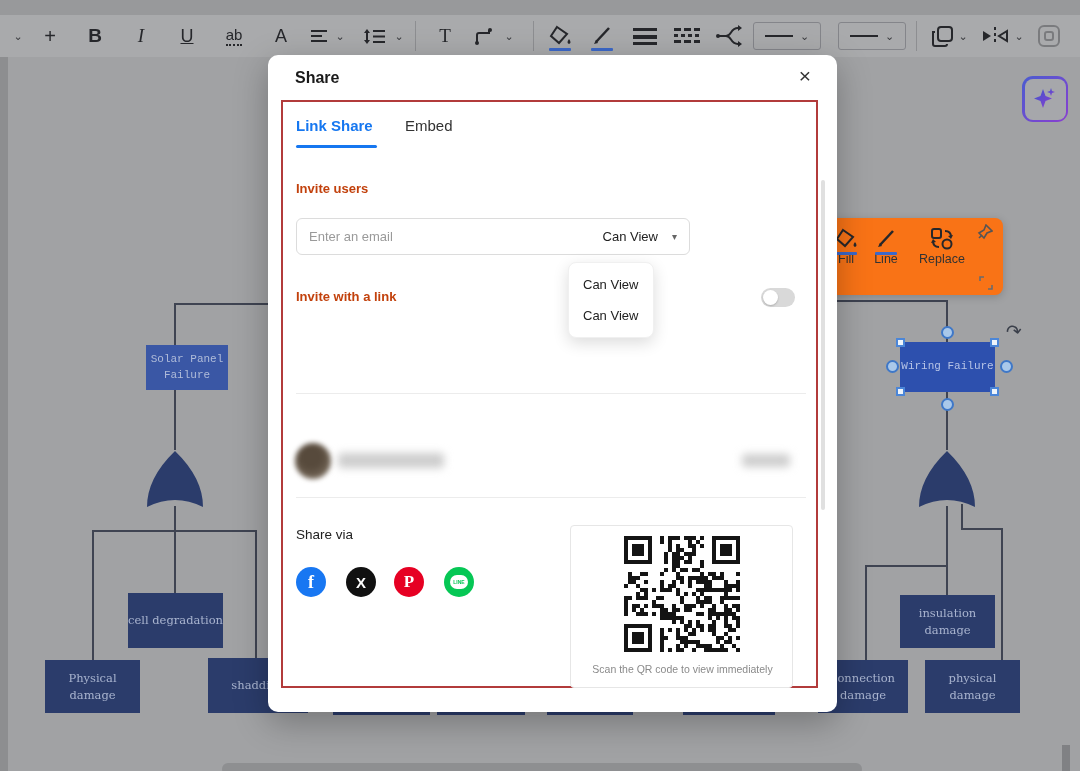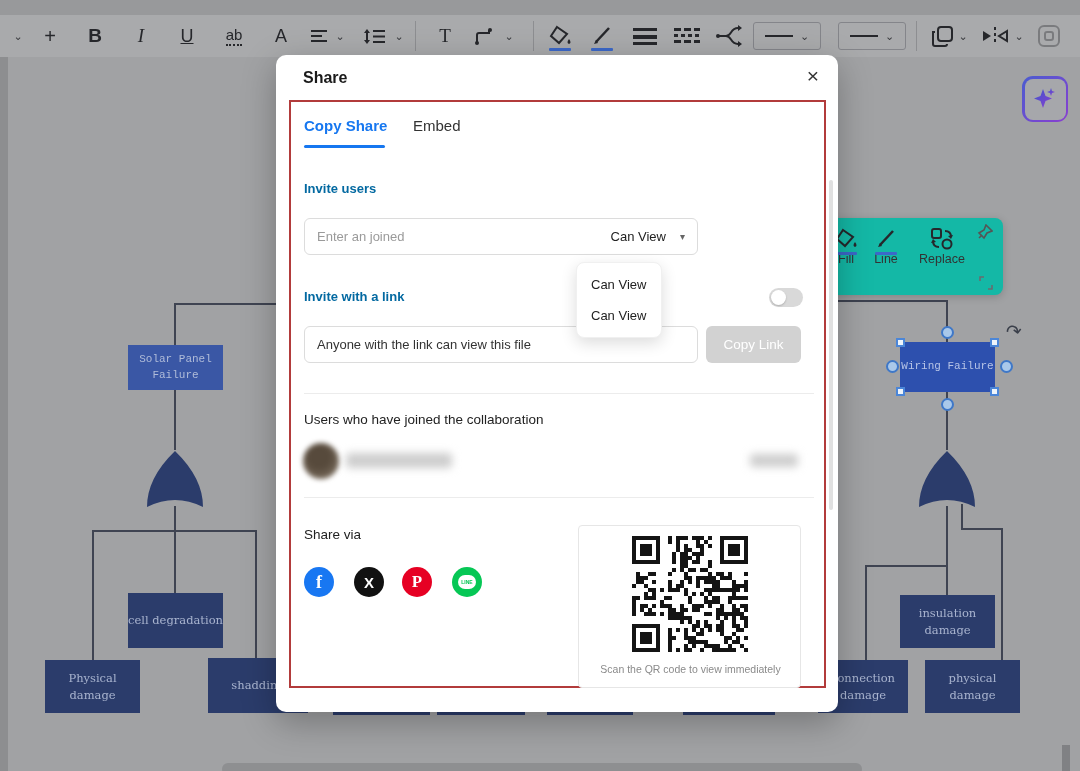--- a/index.html
+++ b/index.html
@@ -21,39 +21,39 @@
   .node{position:absolute;display:flex;align-items:center;justify-content:center;text-align:center;
         color:#a9b4cf;font-family:"DejaVu Serif",serif;font-size:11.5px;line-height:1.45;background:#2b3c6b;}
   .node-blue{background:#3a57a5;color:#b0bcd9;font-family:"Liberation Mono",monospace;font-size:11px;}
   .wiring{background:#2d50ae;color:#b6c3e6;font-family:"Liberation Mono",monospace;font-size:11px;}
   .hline{position:absolute;height:2px;background:#3f4452;}
   .vline{position:absolute;width:2px;background:#3f4452;}
   .handle-sq{position:absolute;width:9px;height:9px;background:#eef4fb;border:2px solid #4b86d8;box-sizing:border-box;}
   .handle-ci{position:absolute;width:13px;height:13px;border-radius:50%;background:#a9c8ea;border:2px solid #3f78c8;box-sizing:border-box;}
   .barrow{position:absolute;height:12px;background:#2b3c6b;}
   
-  .panel{left:763px;top:218px;width:240px;height:77px;background:#14b8a6;border-radius:8px;
+  .panel{left:763px;top:218px;width:240px;height:77px;background:#f97316;border-radius:8px;
          box-shadow:0 2px 8px rgba(0,0,0,.18);}
   .pitem{position:absolute;top:8px;width:56px;text-align:center;color:#333;font-size:12.5px;}
   .pitem .lbl{display:block;margin-top:26px;}
   
   .aibtn{left:1022px;top:76px;width:46px;height:46px;border-radius:11px;padding:2.5px;box-sizing:border-box;
          background:linear-gradient(135deg,#4a5cd0,#8a3fd0);}
   .aibtn .inner{width:100%;height:100%;border-radius:8px;background:#a6a7ab;display:flex;align-items:center;justify-content:center;}
   
-  .dialog{left:276px;top:55px;width:562px;height:657px;background:#fff;border-radius:10px;
-          box-shadow:0 10px 34px rgba(0,0,0,.28);z-index:10;}
+  .dialog{left:268px;top:55px;width:562px;height:657px;background:#fff;border-radius:10px;
+          box-shadow:0 10px 34px rgba(0,0,0,.28);z-index:10;padding-left:7px;}
   .dialog *{box-sizing:border-box;}
   .dtitle{left:27px;top:14px;font-size:16px;font-weight:bold;color:#1a1a1a;}
   .dclose{left:524px;top:8px;font-size:21px;color:#333;width:26px;height:26px;text-align:center;line-height:26px;}
   .redbox{left:13px;top:45px;width:537px;height:588px;border:2px solid #b23b3b;}
   .tab{position:absolute;top:62px;font-size:15px;color:#333;}
   .tab.active{color:#1677f0;font-weight:bold;}
   .tabline{left:28px;top:90px;width:81px;height:3px;background:#1677f0;border-radius:2px;}
-  .seclabel{position:absolute;left:28px;font-size:13px;font-weight:bold;color:#0369a1;}
+  .seclabel{position:absolute;left:28px;font-size:13px;font-weight:bold;color:#c2410c;}
   .plainlabel{position:absolute;left:28px;font-size:13.5px;color:#222;}
   .field{position:absolute;left:28px;width:394px;height:37px;border:1px solid #dcdcdc;border-radius:6px;
          display:flex;align-items:center;padding:0 12px;font-size:13px;background:#fff;}
   .ghost{color:#9a9a9a;}
   .graybtn{position:absolute;height:37px;background:#d2d2d2;border-radius:6px;color:#fff;
            font-size:13.5px;display:flex;align-items:center;justify-content:center;}
   .menu{position:absolute;left:300px;top:207px;width:86px;background:#fff;border:1px solid #f0f0f0;border-radius:8px;
         box-shadow:0 5px 16px rgba(0,0,0,.14);padding:6px 0;z-index:12;}
   .menu .mi{padding:8px 14px;font-size:13px;color:#222;}
   .toggle{position:absolute;left:493px;top:233px;width:34px;height:19px;background:#d9d9d9;border-radius:10px;}
@@ -227,21 +227,21 @@
         <rect x="7" y="7" width="8" height="8" rx="2" fill="none" stroke="#26272b" stroke-width="2"></rect>
       </svg>
   </div>
 </div>
 
 <div class="abs canvas" data-name="diagram-canvas"></div>
 <div class="abs pageedge" data-name="page-edge"></div>
 
 <div class="hline" style="left:175px;top:303px;width:260px;" data-name="connector-line"></div>
 <div class="vline" style="left:174px;top:303px;height:44px;" data-name="connector-line"></div>
-<div class="node node-blue" style="left:128px;top:345px;width:95px;height:45px;" data-name="node-solar-panel-failure">
+<div class="node node-blue" style="left:146px;top:345px;width:82px;height:45px;" data-name="node-solar-panel-failure">
     <span>Solar Panel Failure</span>
   </div>
 <div class="vline" style="left:174px;top:390px;height:60px;" data-name="connector-line"></div>
 <svg class="abs" style="left:144px;top:448px;" width="62" height="63" data-name="or-gate-left">
     <path d="M3 59 Q3 30 31 3 Q59 30 59 59 Q31 45 3 59 Z" fill="#2b3c6b"></path>
   </svg>
 <div class="vline" style="left:174px;top:506px;height:88px;" data-name="connector-line"></div>
 <div class="hline" style="left:92px;top:530px;width:165px;" data-name="connector-line"></div>
 <div class="vline" style="left:92px;top:530px;height:130px;" data-name="connector-line"></div>
 <div class="vline" style="left:255px;top:530px;height:128px;" data-name="connector-line"></div>
@@ -348,49 +348,44 @@
       <path d="M19 2 L20 5 L23 6 L20 7 L19 10 L18 7 L15 6 L18 5 Z" fill="url(#sp)"></path>
     </svg>
   </div>
 </div>
 
 <div class="abs dialog" data-name="share-dialog">
   <span class="abs dtitle" data-name="dialog-title">Share</span>
   <span class="abs dclose" data-name="close-icon">×</span>
   <div class="abs redbox" data-name="annotation-red-box"></div>
 
-  <span class="tab active" style="left:28px;" data-name="tab-link-share">Copy Share</span>
+  <span class="tab active" style="left:28px;" data-name="tab-link-share">Link Share</span>
   <span class="tab" style="left:137px;" data-name="tab-embed">Embed</span>
   <div class="abs tabline" data-name="active-tab-underline"></div>
 
   <span class="seclabel" style="top:126px;" data-name="invite-users-label">Invite users</span>
 
   <div class="field" style="top:163px;" data-name="email-input">
-    <span class="ghost" data-name="email-placeholder">Enter an joined</span>
+    <span class="ghost" data-name="email-placeholder">Enter an email</span>
     <span style="margin-left:auto;color:#222;" data-name="permission-select">Can View</span>
     <span style="margin-left:14px;color:#666;font-size:10px;" data-name="chevron-down-icon">▾</span>
   </div>
 
   <span class="seclabel" style="top:234px;" data-name="invite-link-label">Invite with a link</span>
   <div class="toggle" data-name="link-share-toggle">
       <div class="knob" data-name="toggle-knob"></div>
     </div>
 
-  <div class="field" style="top:271px;" data-name="share-link-field">
-    <span style="color:#333;" data-name="share-link-text">Anyone with the link can view this file</span>
-  </div>
-  <div class="graybtn" style="left:430px;top:271px;width:95px;" data-name="copy-link-button">Copy Link</div>
 
   <div class="menu" data-name="permission-menu">
     <div class="mi" data-name="menu-item-can-view">Can View</div>
     <div class="mi" data-name="menu-item-can-edit">Can View</div>
   </div>
 
   <div class="divider" style="top:338px;" data-name="divider"></div>
-  <span class="plainlabel" style="top:357px;" data-name="collaboration-label">Users who have joined the collaboration</span>
 
   <div class="avatar" data-name="avatar"></div>
   <div class="blurname" style="left:70px;top:398px;width:106px;height:15px;" data-name="blurred-user-name"></div>
   <div class="blurname" style="left:474px;top:399px;width:48px;height:13px;" data-name="blurred-user-role"></div>
 
   <div class="divider" style="top:442px;" data-name="divider"></div>
   <span class="plainlabel" style="top:472px;" data-name="share-via-label">Share via</span>
 
   <div class="social" style="left:28px;background:#1877f2;font-size:18px;font-family:'Liberation Serif',serif;" data-name="facebook-icon">
       <span>f</span>

